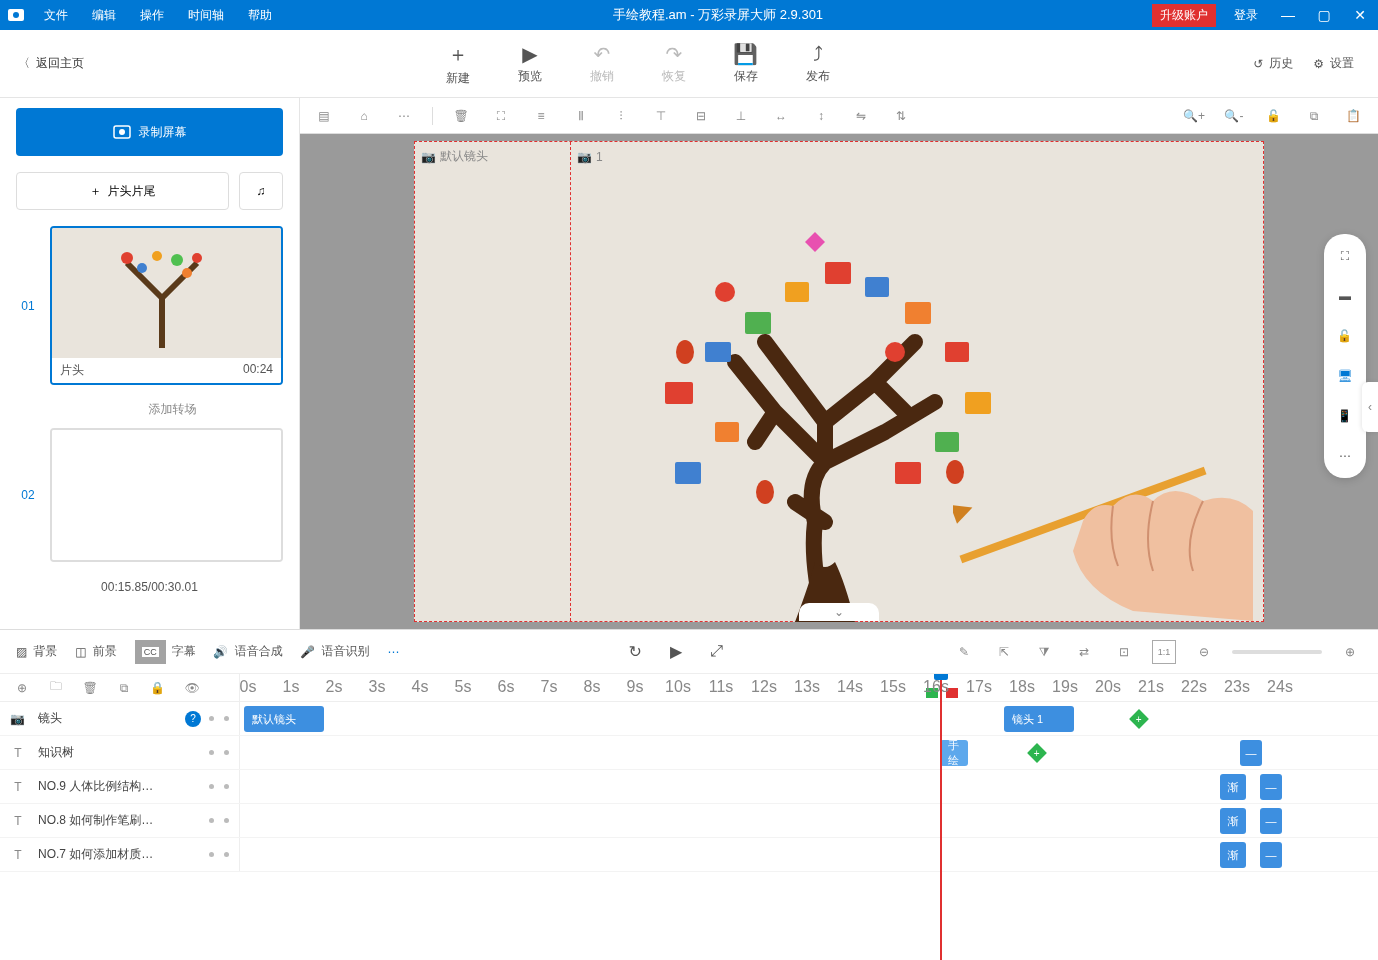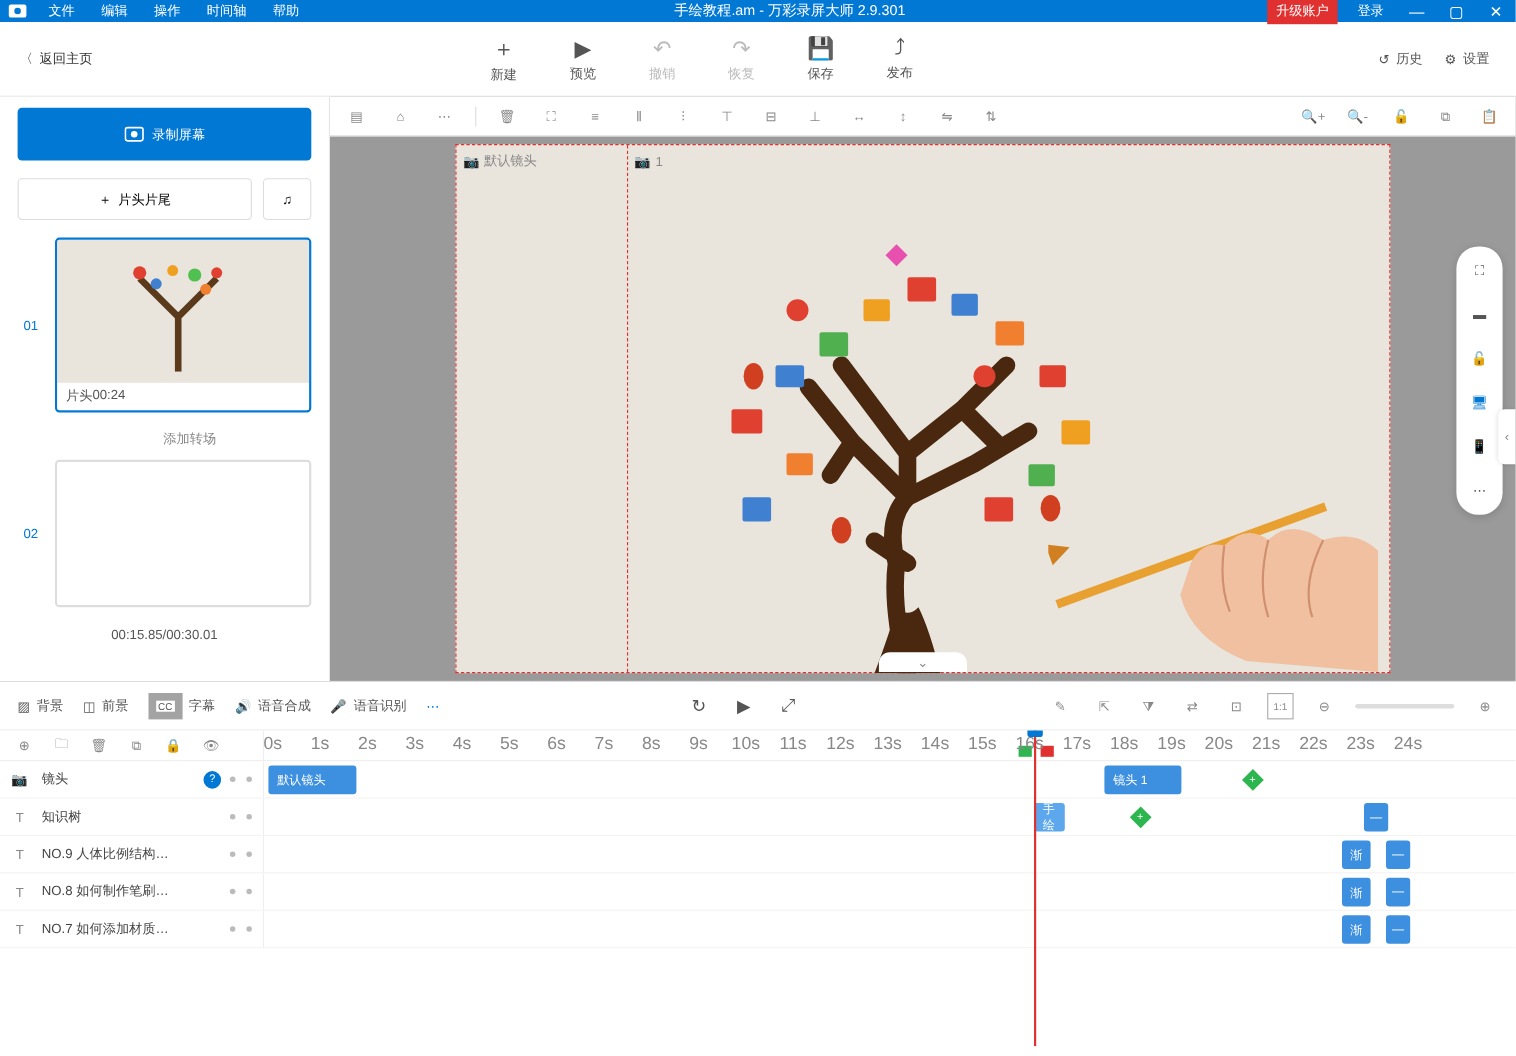--- a/index.html
+++ b/index.html
@@ -1,19 +1,19 @@
 <!DOCTYPE html>
 <html><head>
   <meta charset="utf-8">
   <style>
     * { margin: 0; padding: 0; box-sizing: border-box; font-family: "Microsoft YaHei", sans-serif; font-size: 12px; }
     body { width: 1378px; height: 960px; overflow: hidden; background: #fff; }
     
     
-    .titlebar { height: 20px; background: #0078d4; display: flex; align-items: center; color: #fff; }
+    .titlebar { height: 30px; background: #0078d4; display: flex; align-items: center; color: #fff; }
     .titlebar .app-icon { width: 20px; height: 20px; margin: 0 6px; }
     .titlebar .menu-item { padding: 0 12px; cursor: pointer; }
     .titlebar .title { flex: 1; text-align: center; font-size: 13px; }
     .titlebar .upgrade { background: #e03030; padding: 3px 8px; margin-right: 6px; }
     .titlebar .win-btn { width: 36px; text-align: center; cursor: pointer; font-size: 14px; }
     
     
     .main-toolbar { height: 68px; background: #fff; border-bottom: 1px solid #e5e5e5; display: flex; align-items: center; }
     .back-home { padding: 0 18px; display: flex; align-items: center; gap: 6px; color: #333; cursor: pointer; }
     .tb-spacer { width: 320px; }
@@ -30,21 +30,21 @@
     .sidebar { width: 300px; background: #fff; border-right: 1px solid #e5e5e5; padding: 10px 16px; overflow-y: auto; }
     .record-btn { background: #0078d4; color: #fff; height: 48px; border-radius: 4px; display: flex; align-items: center; justify-content: center; gap: 8px; font-size: 14px; cursor: pointer; margin-bottom: 16px; }
     .row-btns { display: flex; gap: 10px; margin-bottom: 16px; }
     .intro-btn { flex: 1; height: 38px; border: 1px solid #ddd; border-radius: 4px; display: flex; align-items: center; justify-content: center; gap: 6px; cursor: pointer; }
     .music-btn { width: 44px; height: 38px; border: 1px solid #ddd; border-radius: 4px; display: flex; align-items: center; justify-content: center; cursor: pointer; }
     .slide-item { display: flex; gap: 10px; margin-bottom: 10px; }
     .slide-num { width: 24px; text-align: center; align-self: center; color: #0078d4; }
     .slide-thumb { flex: 1; border: 2px solid #0078d4; border-radius: 4px; overflow: hidden; }
     .slide-thumb.inactive { border-color: #ddd; }
     .thumb-img { height: 130px; background: #e9e4dc; position: relative; }
-    .thumb-footer { display: flex; padding: 4px 8px; background: #fff; font-size: 12px; color: #555; }
+    .thumb-footer { display: flex; justify-content: space-between; padding: 4px 8px; background: #fff; font-size: 12px; color: #555; }
     .add-trans { text-align: center; color: #888; padding: 6px 0 10px 46px; cursor: pointer; }
     .time-status { text-align: center; color: #555; padding: 8px 0 4px; }
     
     
     .canvas-area { flex: 1; background: #9a9a9a; position: relative; display: flex; flex-direction: column; }
     .canvas-toolbar { height: 36px; background: #fff; border-bottom: 1px solid #ddd; display: flex; align-items: center; padding: 0 12px; gap: 16px; }
     .ct-icon { width: 24px; height: 24px; display: flex; align-items: center; justify-content: center; color: #888; cursor: pointer; }
     .ct-sep { width: 1px; height: 18px; background: #ddd; }
     .ct-flex { flex: 1; }
     .canvas-viewport { flex: 1; position: relative; display: flex; align-items: center; justify-content: center; overflow: hidden; }

